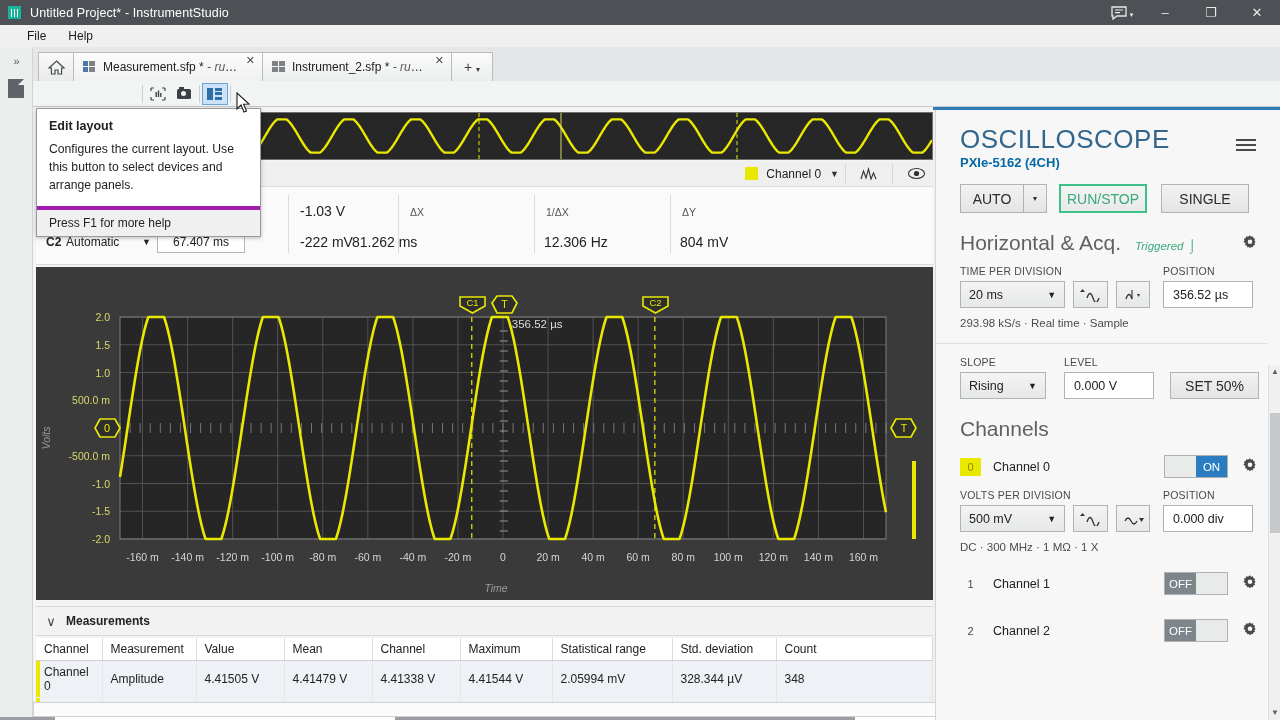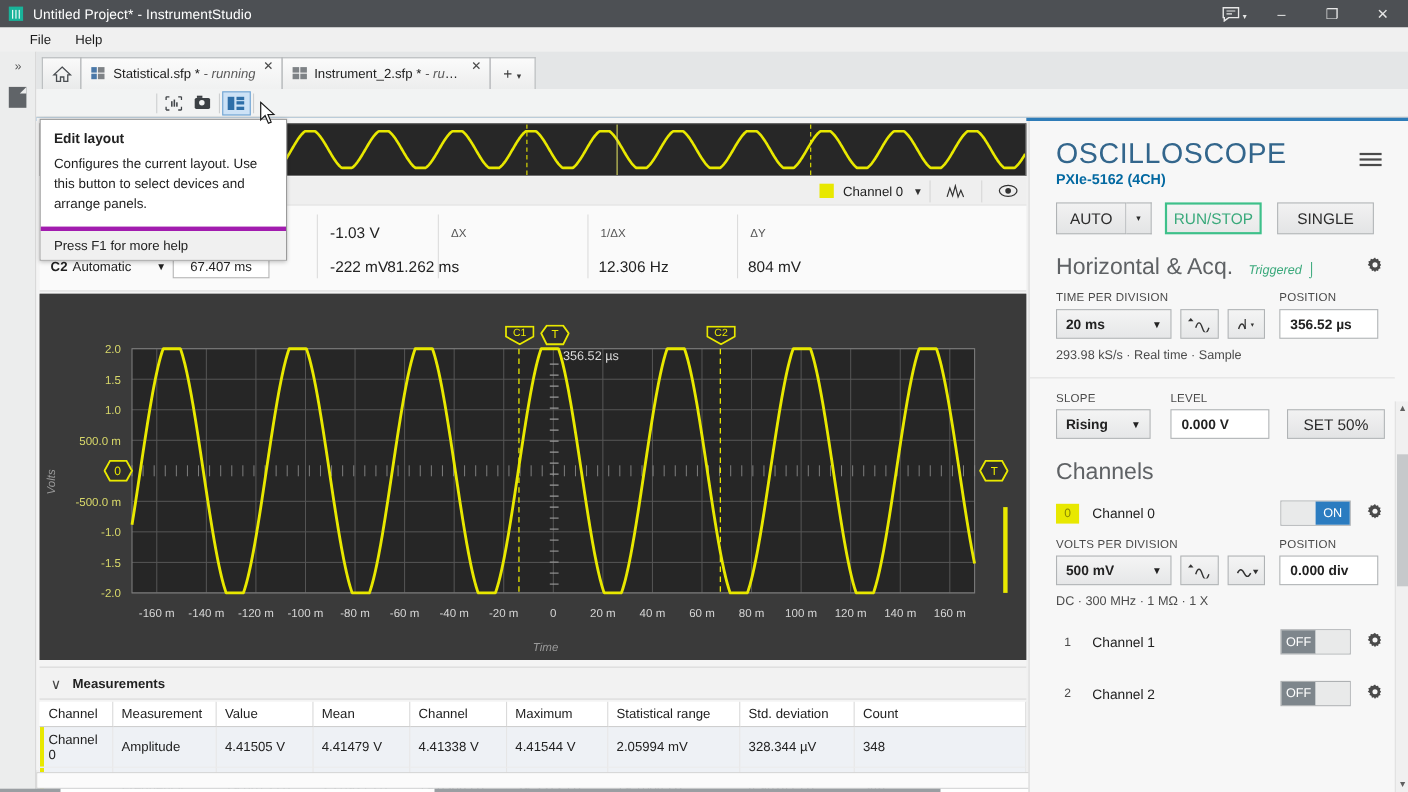--- a/index.html
+++ b/index.html
@@ -162,21 +162,21 @@
   .btn.auto{ width:64px;}
   .btn.autodd{ width:23px; border-left:none; font-size:8px;}
   .btn.run{ width:88px; margin-left:12px; border:2px solid #3ec08a; color:#3aa97b;
             background:linear-gradient(#f4f4f4,#e8e9e9);}
   .btn.single{ width:88px; margin-left:14px;}
   .sec-title{ font-size:21px; color:#5f6265; font-weight:300; display:flex; align-items:baseline;}
   .trig{ font-size:11.5px; font-style:italic; color:#3aa97b; margin-left:14px;}
   .trig-glyph{ margin-left:5px; color:#3aa97b; font-weight:bold; font-size:13px; letter-spacing:-1px;}
   .gear{ margin-left:auto; font-size:15px; color:#4a4a4a;}
   .lbl{ font-size:10.5px; color:#4a4a4a; letter-spacing:.2px; text-transform:uppercase;}
-  .ctl-row{ display:flex; align-items:flex-end; gap:8px; margin-top:4px;font-weight:bold;}
+  .ctl-row{ display:flex; align-items:flex-end; gap:8px; margin-top:4px;}
   .select{ height:27px; border:1px solid #b0b3b5; background:linear-gradient(#f4f4f4,#e6e7e8);
            display:flex; align-items:center; padding:0 8px; font-size:12.5px; justify-content:space-between;}
   .sbtn{ height:27px; width:38px; border:1px solid #b0b3b5;
          background:linear-gradient(#f4f4f4,#e6e7e8); display:flex; align-items:center;
          justify-content:center; gap:2px; font-size:12px;}
   .field{ height:27px; border:1px solid #b0b3b5; background:#fff; display:flex; align-items:center;
           padding:0 9px; font-size:12.5px;}
   .meta{ font-size:11.5px; color:#4c4c4c; margin-top:9px;}
   .rp-div{ height:1px; background:#e0e0e0; margin:14px 0 0;}
   .ch-row{ display:flex; align-items:center; margin-top:10px;}
@@ -251,21 +251,21 @@
         </svg>
     </div>
 
     <div class="tab" style="background:linear-gradient(#fbfbfb,#f0f1f1)">
       <span class="tabicon">
           <s></s>
           <s class="g"></s>
           <s></s>
           <s class="g"></s>
         </span>
-      <span class="tab-label"><span>Statistical.sfp *</span> <em>- running</em></span>
+      <span class="tab-label"><span>Measurement.sfp *</span> <em>- running</em></span>
       <span class="tab-close">✕</span>
     </div>
 
     <div class="tab">
       <span class="tabicon" style="grid-template-columns:6px 6px">
           <s class="g"></s>
           <s class="g"></s>
           <s class="g"></s>
           <s class="g"></s>
         </span>

